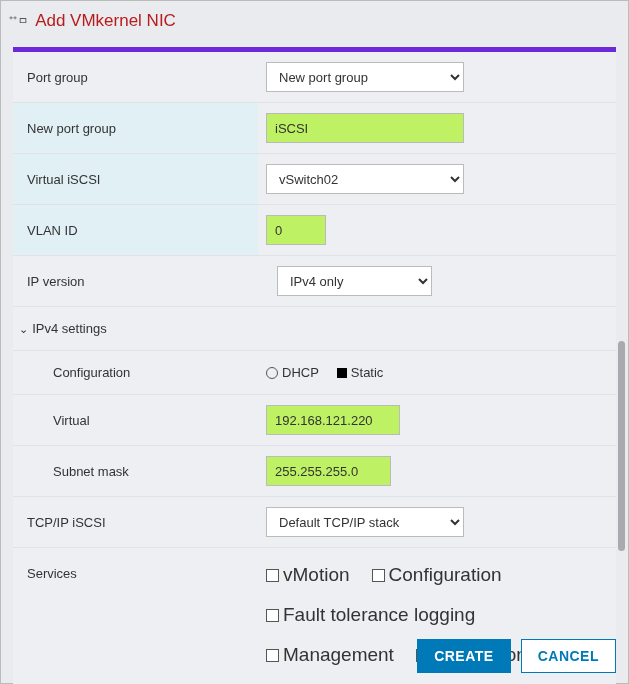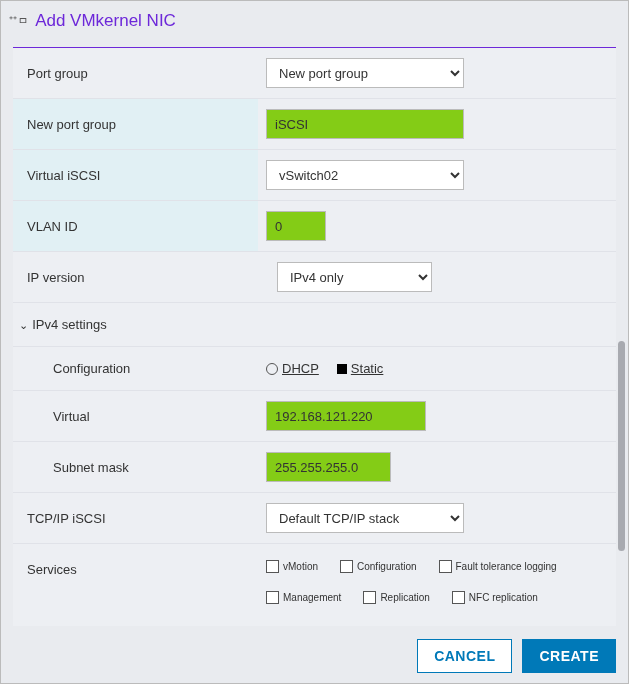--- a/index.html
+++ b/index.html
@@ -22,32 +22,32 @@
   }
   .header {
     padding: 10px 12px 16px 8px;
     display: flex;
     align-items: center;
     gap: 6px;
   }
   .header-title {
     font-size: 17px;
     font-weight: 400;
-    color: #6d28d9;
+    color: #b91c1c;
   }
   .form-table {
     width: calc(100% - 24px);
     margin: 0 12px;
     border-collapse: collapse;
     background: #edeff3;
   }
   .form-row {
     border-top: 1px solid #e0e2e8;
   }
-  .form-row:first-child { border-top: 1px solid #6d28d9; }
+  .form-row:first-child { border-top: 5px solid #6d28d9; }
   .label-cell {
     width: 245px;
     padding: 14px 10px;
     vertical-align: middle;
     background: #edeff3;
   }
   .label-cell.highlight { background: #e1f0f4; }
   .label-indent-1 { padding-left: 14px; }
   .label-indent-2 { padding-left: 40px; }
   .control-cell {
@@ -62,43 +62,43 @@
     background: #fff;
     font-size: 13px;
     color: #333;
   }
   .sel-wide { width: 198px; }
   .sel-med  { width: 155px; margin-left: 11px; }
   input[type=text] {
     height: 30px;
     padding: 4px 8px;
     border: 1px solid #bbb;
-    background: #84cc16;
+    background: #bef264;
     font-size: 13px;
     color: #333;
   }
   .inp-wide  { width: 198px; }
   .inp-short { width:  60px; }
   .inp-med   { width:  88px; }
-  .inp-ip    { width: 160px; }
+  .inp-ip    { width: 134px; }
   .inp-mask  { width: 125px; border: 2px solid #1c88b4; }
   .collapse-row .label-cell { padding-left: 6px; }
   .chev { display:inline-block; transform: rotate(0deg); font-size: 11px; margin-right: 4px;}
-  .radio-group { display:flex; align-items:center; gap:18px;text-decoration:underline;}
+  .radio-group { display:flex; align-items:center; gap:18px;}
   .radio-item  { display:flex; align-items:center; gap:4px; font-size:13px;}
   .radio-circle {
     width:12px; height:12px; border:1px solid #555; border-radius:50%; display:inline-block;
   }
   .radio-square {
     width:10px; height:10px; border:1px solid #000; display:inline-block; background:#000;
   }
   .checkbox-grid {
     display:flex; flex-wrap:wrap; gap:18px 22px;
   }
-  .cb-item { display:flex; align-items:center; gap:4px; font-size:10px; white-space:nowrap;}
+  .cb-item { display:flex; align-items:center; gap:4px; font-size:19px; white-space:nowrap;}
   .cb-box { width:13px; height:13px; border:1px solid #555; background:#fff; display:inline-block;}
   .footer {
     position:absolute;
     bottom:10px; right:12px;
     display:flex; gap:10px;
   }
   .btn {
     padding: 8px 16px;
     font-size: 14px;
     font-weight: 600;
@@ -247,18 +247,18 @@
                 <span>NFC replication</span>
               </span>
         </div>
       </td>
     </tr>
 
   </tbody>
     </table>
 
   <div class="footer">
+    <button class="btn btn-create">CREATE</button>
     <button class="btn btn-cancel">CANCEL</button>
-    <button class="btn btn-create">CREATE</button>
   </div>
 
   <div class="scrollbar-thumb"></div>
 </div>
 
 </body></html>

